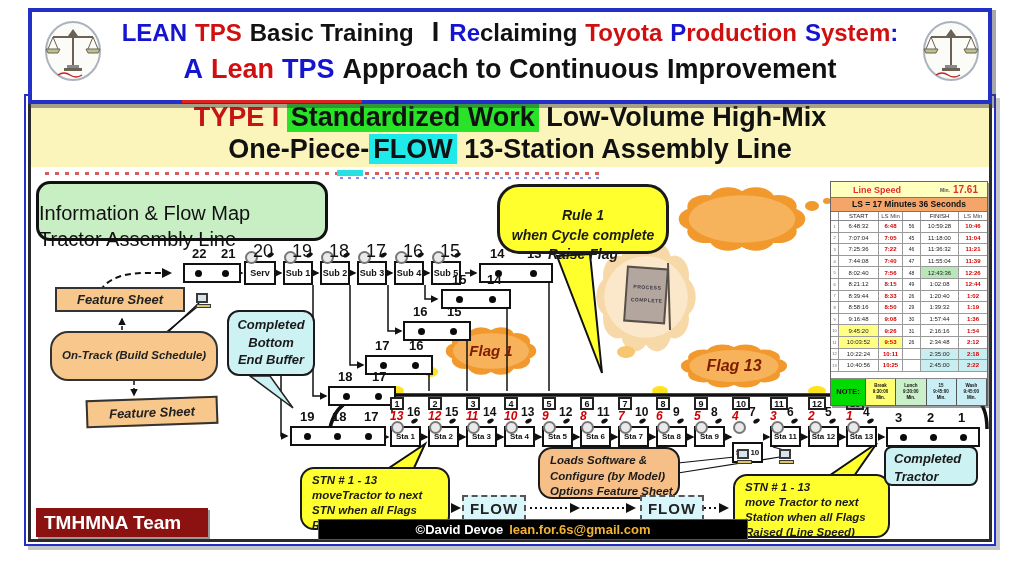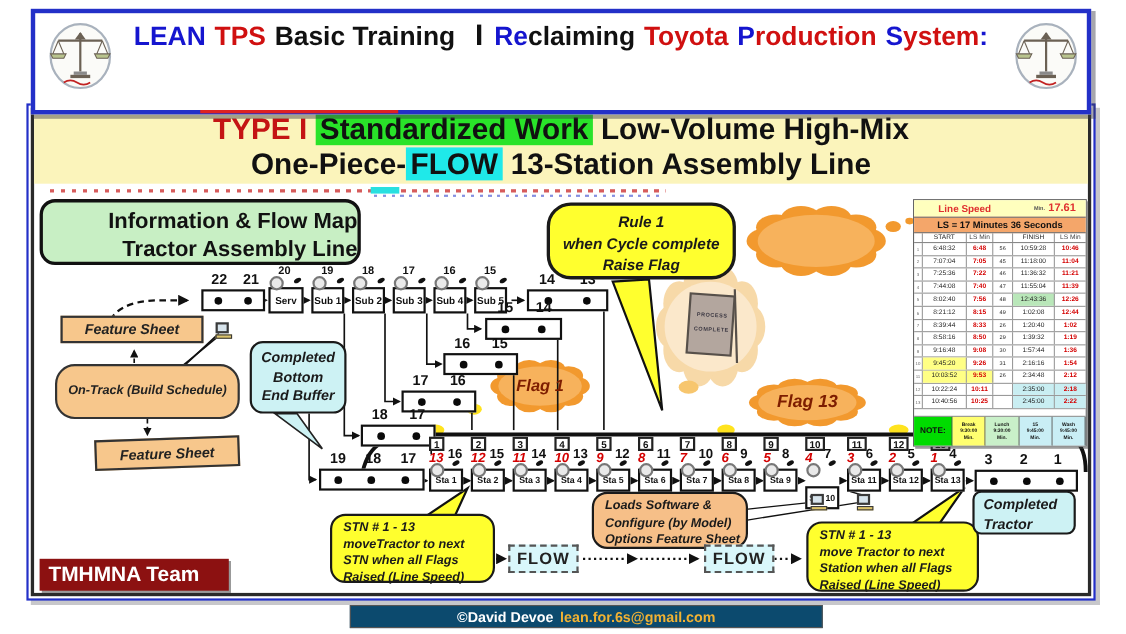--- a/index.html
+++ b/index.html
@@ -30,44 +30,44 @@
   
   #wiring{position:absolute;left:0;top:0;z-index:1;pointer-events:none}
   
   .proc-box{position:absolute;height:24px;background:#fff;border:2px solid #111;display:flex;
     align-items:center;justify-content:center;font-size:9px;font-weight:bold;z-index:3;box-sizing:border-box}
   .buf-box{position:absolute;height:20px;background:#fff;border:2px solid #111;display:flex;
     align-items:center;justify-content:space-around;z-index:3;box-sizing:border-box}
   .buf-lab{position:absolute;font-size:13px;font-weight:bold;z-index:3}
   .dot{width:7px;height:7px;background:#0a0a0a;border-radius:50%}
   .cnt-circ{position:absolute;width:9px;height:9px;border:2px solid #777;background:#e9e9e9;border-radius:50%;z-index:3}
-  .cnt-num{position:absolute;font-size:10px;font-weight:bold;z-index:3}
+  .cnt-num{position:absolute;font-size:18px;font-weight:normal;z-index:3}
   .mini-oval{position:absolute;width:7px;height:4px;background:#111;border-radius:50%;transform:rotate(-30deg);z-index:3}
   .sta-box{position:absolute;width:31px;height:21px;background:#fff;border:2px solid #111;display:flex;
     align-items:center;justify-content:center;font-size:8px;font-weight:bold;z-index:3;box-sizing:border-box}
   .flag-box{position:absolute;height:13px;background:#fff;border:2px solid #222;display:flex;
     align-items:center;justify-content:center;font-size:9px;font-weight:bold;z-index:3;box-sizing:border-box}
   .red-num{position:absolute;color:#d40000;font-size:12px;font-weight:bold;font-style:italic;z-index:3}
   .blk-num{position:absolute;color:#111;font-size:12px;font-weight:bold;z-index:3}
   
   .bubble{position:absolute;border:3px solid #1a1a1a;font-style:italic;font-weight:bold;color:#1a1a1a;
     z-index:4;box-sizing:border-box}
   #info-box{position:absolute;left:36px;top:181px;width:292px;height:60px;background:#c8efc4;border:3px solid #111;
-    border-radius:14px;z-index:4;text-align:right;font-weight:bold;font-size:20px;line-height:1.3;padding-top:4px;box-sizing:border-box}
+    border-radius:14px;z-index:4;text-align:left;font-weight:normal;font-size:20px;line-height:1.3;padding-top:16px;box-sizing:border-box}
   .f-sheet{position:absolute;background:#f7c78c;border:2px solid #333;z-index:4;font-style:italic;font-weight:bold;
     font-size:13px;display:flex;align-items:center;justify-content:center;color:#222;box-sizing:border-box}
   #fs-top{left:55px;top:287px;width:130px;height:25px}
   #fs-bottom{left:86px;top:398px;width:132px;height:28px;transform:rotate(-2deg)}
   #on-track{position:absolute;left:50px;top:331px;width:168px;height:50px;border-radius:18px;background:#f7c78c;
     border:2px solid #333;z-index:4;font-style:italic;font-weight:bold;font-size:11.5px;color:#222;display:flex;
     flex-direction:column;justify-content:center;padding-left:10px;line-height:1.5;box-sizing:border-box}
   #cbuf{left:227px;top:310px;width:88px;height:66px;border-radius:12px;background:#cdf2f4;font-size:13px;
     text-align:center;line-height:1.35;padding-top:4px;border-width:2.5px}
   #rule1{left:497px;top:184px;width:172px;height:70px;border-radius:22px;background:#ffff2e;font-size:14px;
-    text-align:center;line-height:1.4;padding-top:5px}
+    text-align:center;line-height:1.4;padding-top:19px}
   #stn-left{left:300px;top:467px;width:150px;height:63px;border-radius:14px;background:#ffff2e;font-size:11.5px;
     line-height:1.3;padding:4px 0 0 10px;border-width:2.5px}
   #stn-right{left:733px;top:474px;width:157px;height:64px;border-radius:14px;background:#ffff2e;font-size:11.5px;
     line-height:1.3;padding:4px 0 0 10px;border-width:2.5px}
   #loads{left:538px;top:447px;width:142px;height:52px;border-radius:14px;background:#f6bf88;font-size:11.5px;
     line-height:1.35;padding:4px 0 0 10px;border-width:2px}
   #ctractor{left:884px;top:446px;width:94px;height:40px;border-radius:8px;background:#cdf2f4;font-size:13px;
     line-height:1.4;padding:2px 0 0 8px;border-width:2px}
   .flow-box{position:absolute;top:495px;width:64px;height:26px;background:#d9f7fb;border:2.5px dashed #555;
     z-index:4;display:flex;align-items:center;justify-content:center;font-weight:bold;font-size:15px;
@@ -103,32 +103,33 @@
   .ls-note{display:flex;height:26px}
   .note-l{width:34px;background:#00dc00;font-size:7.5px;font-weight:bold;display:flex;align-items:center;
     justify-content:center;border-right:1px solid #555}
   .note-c{flex:1;font-size:4.5px;text-align:center;border-right:1px solid #555;display:flex;flex-direction:column;
     justify-content:center;line-height:1.3;font-weight:bold}
   .nc0{background:#ffff70}.nc1{background:#c9f0c9}.nc2{background:#c9eef5}.nc3{background:#c9eef5}
   
   #tmhmna{position:absolute;left:36px;top:508px;width:172px;height:29px;background:#8c1111;color:#fff;
     font-weight:bold;font-size:19px;display:flex;align-items:center;padding-left:8px;z-index:5;
     box-shadow:2px 2px 0 rgba(0,0,0,.4);box-sizing:border-box}
-  #credit-bar{position:absolute;left:318px;top:550px;width:430px;height:21px;background:#0c4a6e;border:1px solid #555;
+  #credit-bar{position:absolute;left:318px;top:519px;width:430px;height:21px;background:#000000;border:1px solid #555;
     display:flex;align-items:center;justify-content:center;z-index:6;font-size:13px;font-weight:bold;box-sizing:border-box}
   #credit-bar .c-white{color:#fff;margin-right:6px}
   #credit-bar .c-mail{color:#f2b233}
 </style>
 </head>
 <body>
 
 <div id="stage">
 
   <div id="header-box">
     <div class="hline" id="h1"><span class="cb w">LEAN</span><span class="cr w">TPS</span><span class="ck w">Basic Training</span><span class="ck sep">I</span><span class="cb">Re</span><span class="ck w">claiming</span><span class="cr w">Toyota</span><span class="cb">P</span><span class="cr w">roduction</span><span class="cb">S</span><span class="cr">ystem</span><span class="cb">:</span></div>
+    <div class="hline" id="h2"><span class="cb w">A</span><span class="cr w">Lean</span><span class="cb w">TPS</span><span class="ck w">Approach to Continuous</span><span class="ck">Improvement</span></div>
     <div id="h2-underline"></div>
   </div>
 
   <svg class="logo" style="left:44px" width="58" height="62">
     <ellipse cx="29" cy="31" rx="27" ry="29" fill="#fbfbf8" stroke="#a9b2bd" stroke-width="2"></ellipse>
     <line x1="29" y1="10" x2="29" y2="45" stroke="#6b6154" stroke-width="2"></line>
     <path d="M29 9 L24 16 L34 16 Z" fill="#6b6154"></path>
     <line x1="9" y1="17" x2="49" y2="17" stroke="#6b6154" stroke-width="2"></line>
     <line x1="9" y1="17" x2="4" y2="29" stroke="#6b6154" stroke-width="1"></line>
     <line x1="9" y1="17" x2="14" y2="29" stroke="#6b6154" stroke-width="1"></line>

